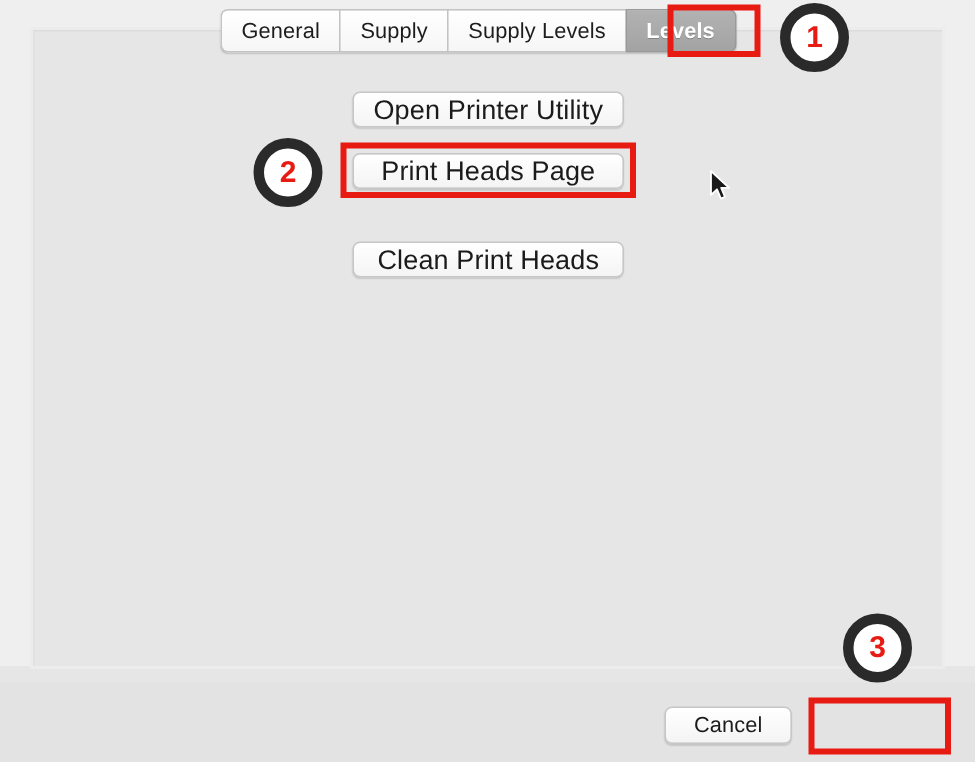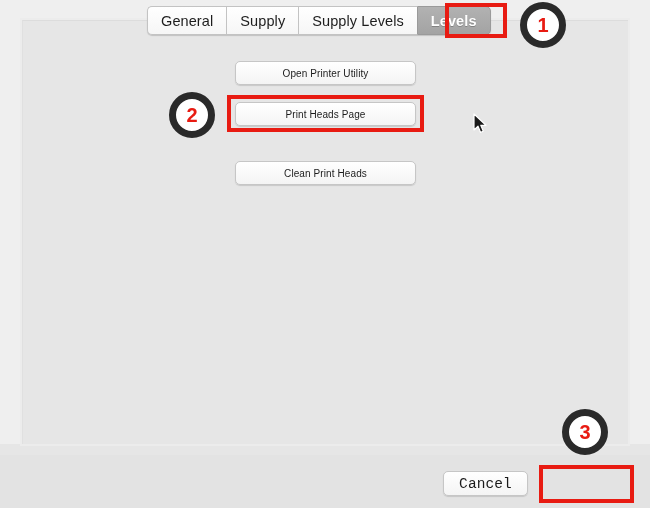--- a/index.html
+++ b/index.html
@@ -109,21 +109,21 @@
 
   
   .btn {
     position: absolute;
     display: flex;
     align-items: center;
     justify-content: center;
     background: linear-gradient(#ffffff, #f4f4f4);
     border: 1px solid #c6c6c6;
     border-radius: 5px;
-    font-size: 10px;
+    font-size: 18px;
     color: #1b1b1b;
     box-sizing: border-box;
     box-shadow: 0 1px 1px rgba(0,0,0,0.13);
     letter-spacing: 0.1px;
   }
 
   #btn-open-printer-utility { left: 235px; top: 61px; width: 181px; height: 24px; }
   #btn-print-test-page      { left: 235px; top: 102px; width: 181px; height: 24px; }
   #btn-clean-print-heads    { left: 235px; top: 141px; width: 181px; height: 24px; margin-top: 20px; }
 
@@ -131,21 +131,20 @@
   .dlg-btn {
     position: absolute;
     display: flex;
     align-items: center;
     justify-content: center;
     border-radius: 5px;
     font-size: 14.5px;
     box-sizing: border-box;
     box-shadow: 0 1px 1px rgba(0,0,0,0.13);
     letter-spacing: 0.1px;
-    font-family: Liberation Mono, monospace;
   }
   #btn-cancel {
     left: 443px;
     top: 471px;
     width: 85px;
     height: 25px;
     background: linear-gradient(#ffffff, #f4f4f4);
     border: 1px solid #c6c6c6;
     color: #1b1b1b;
   }

